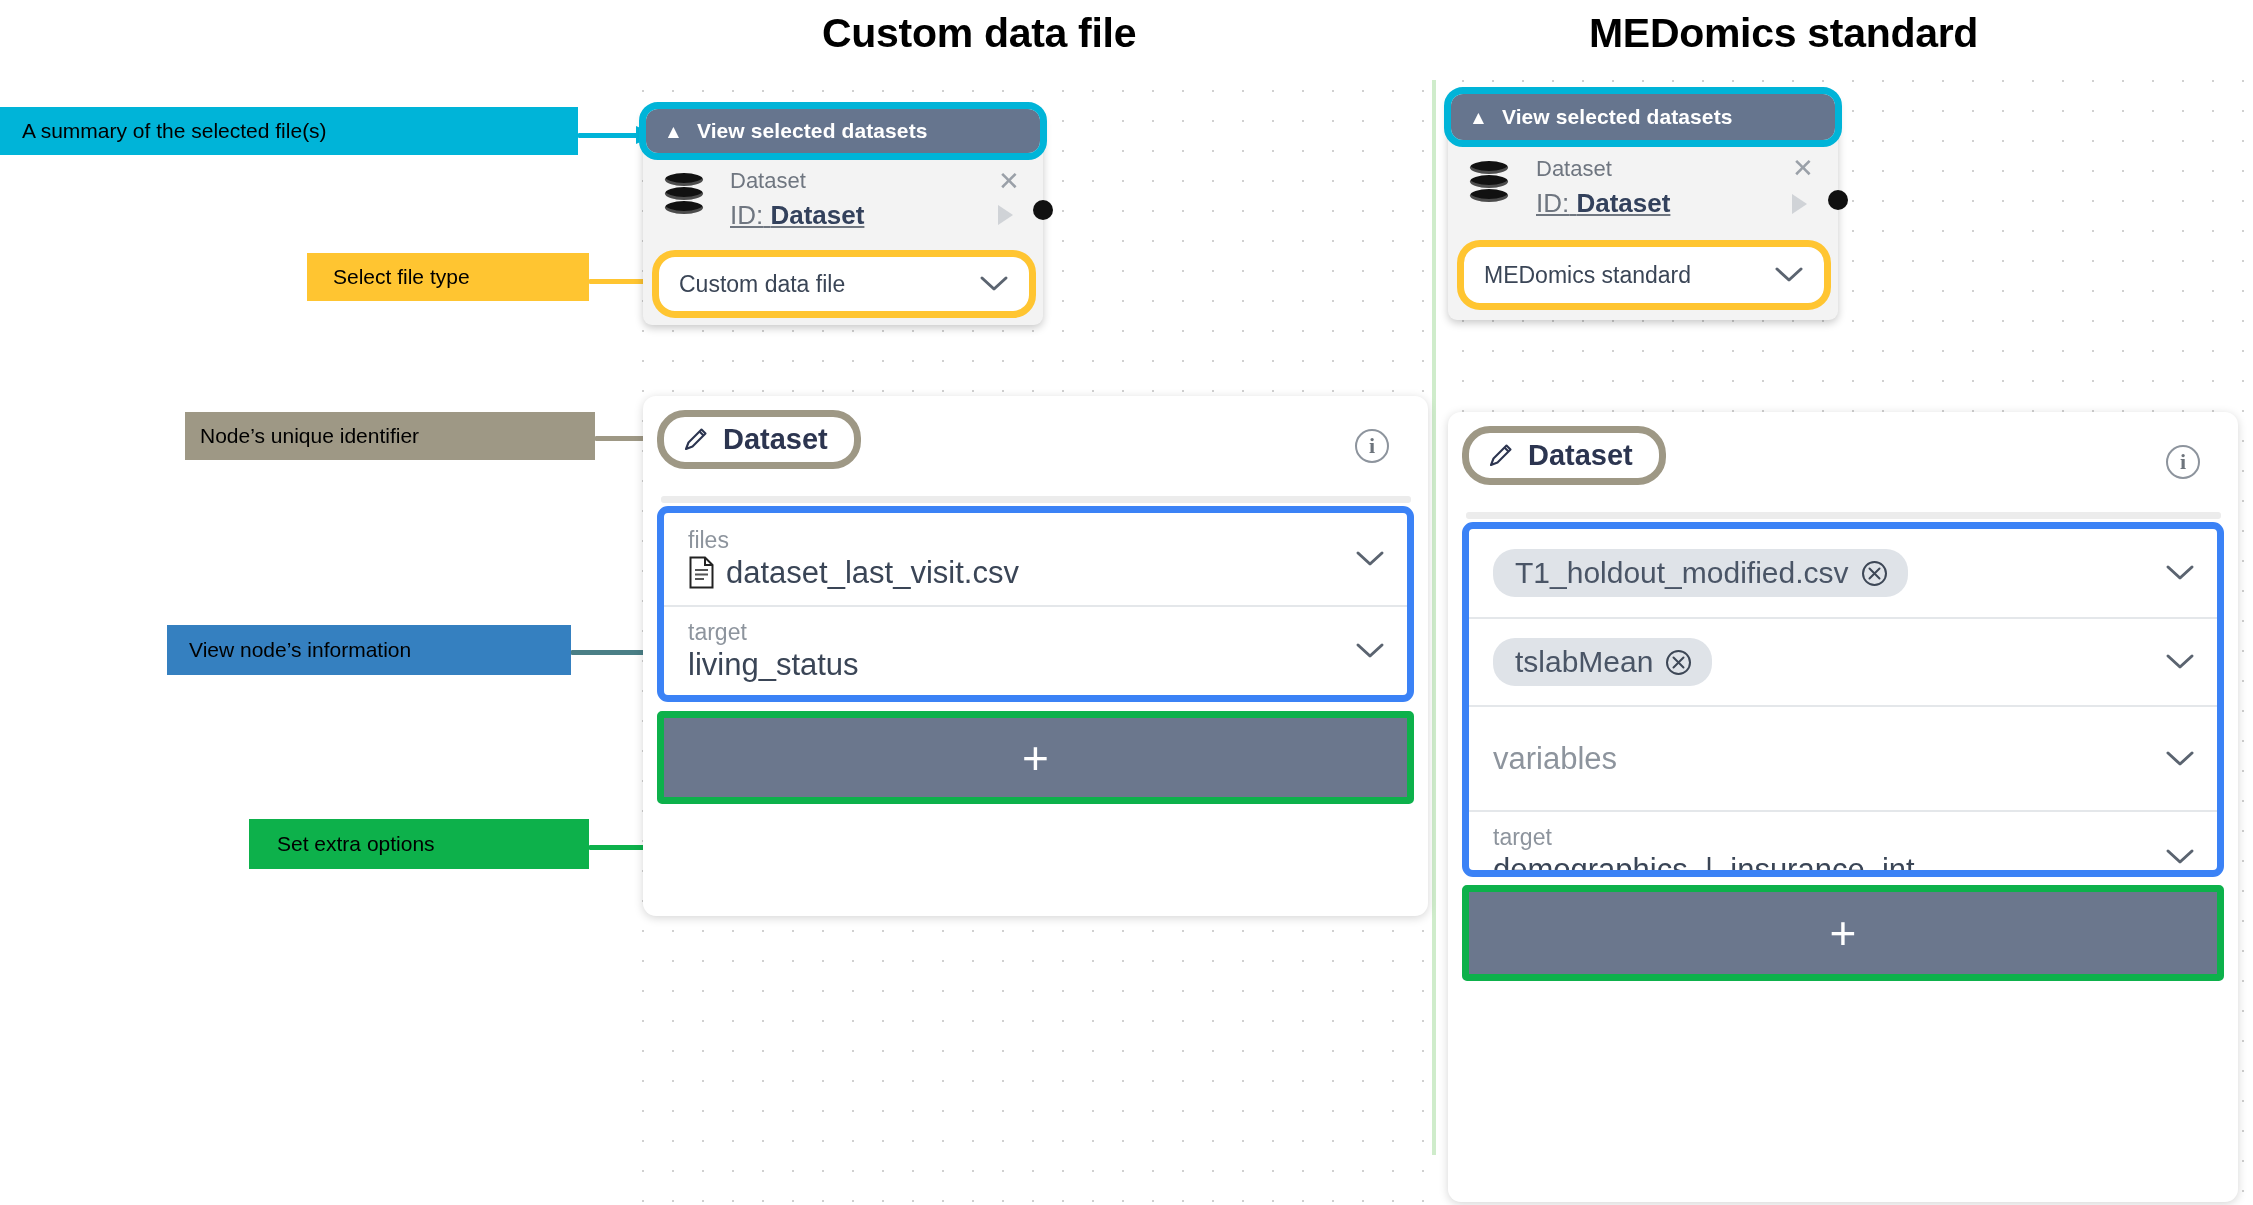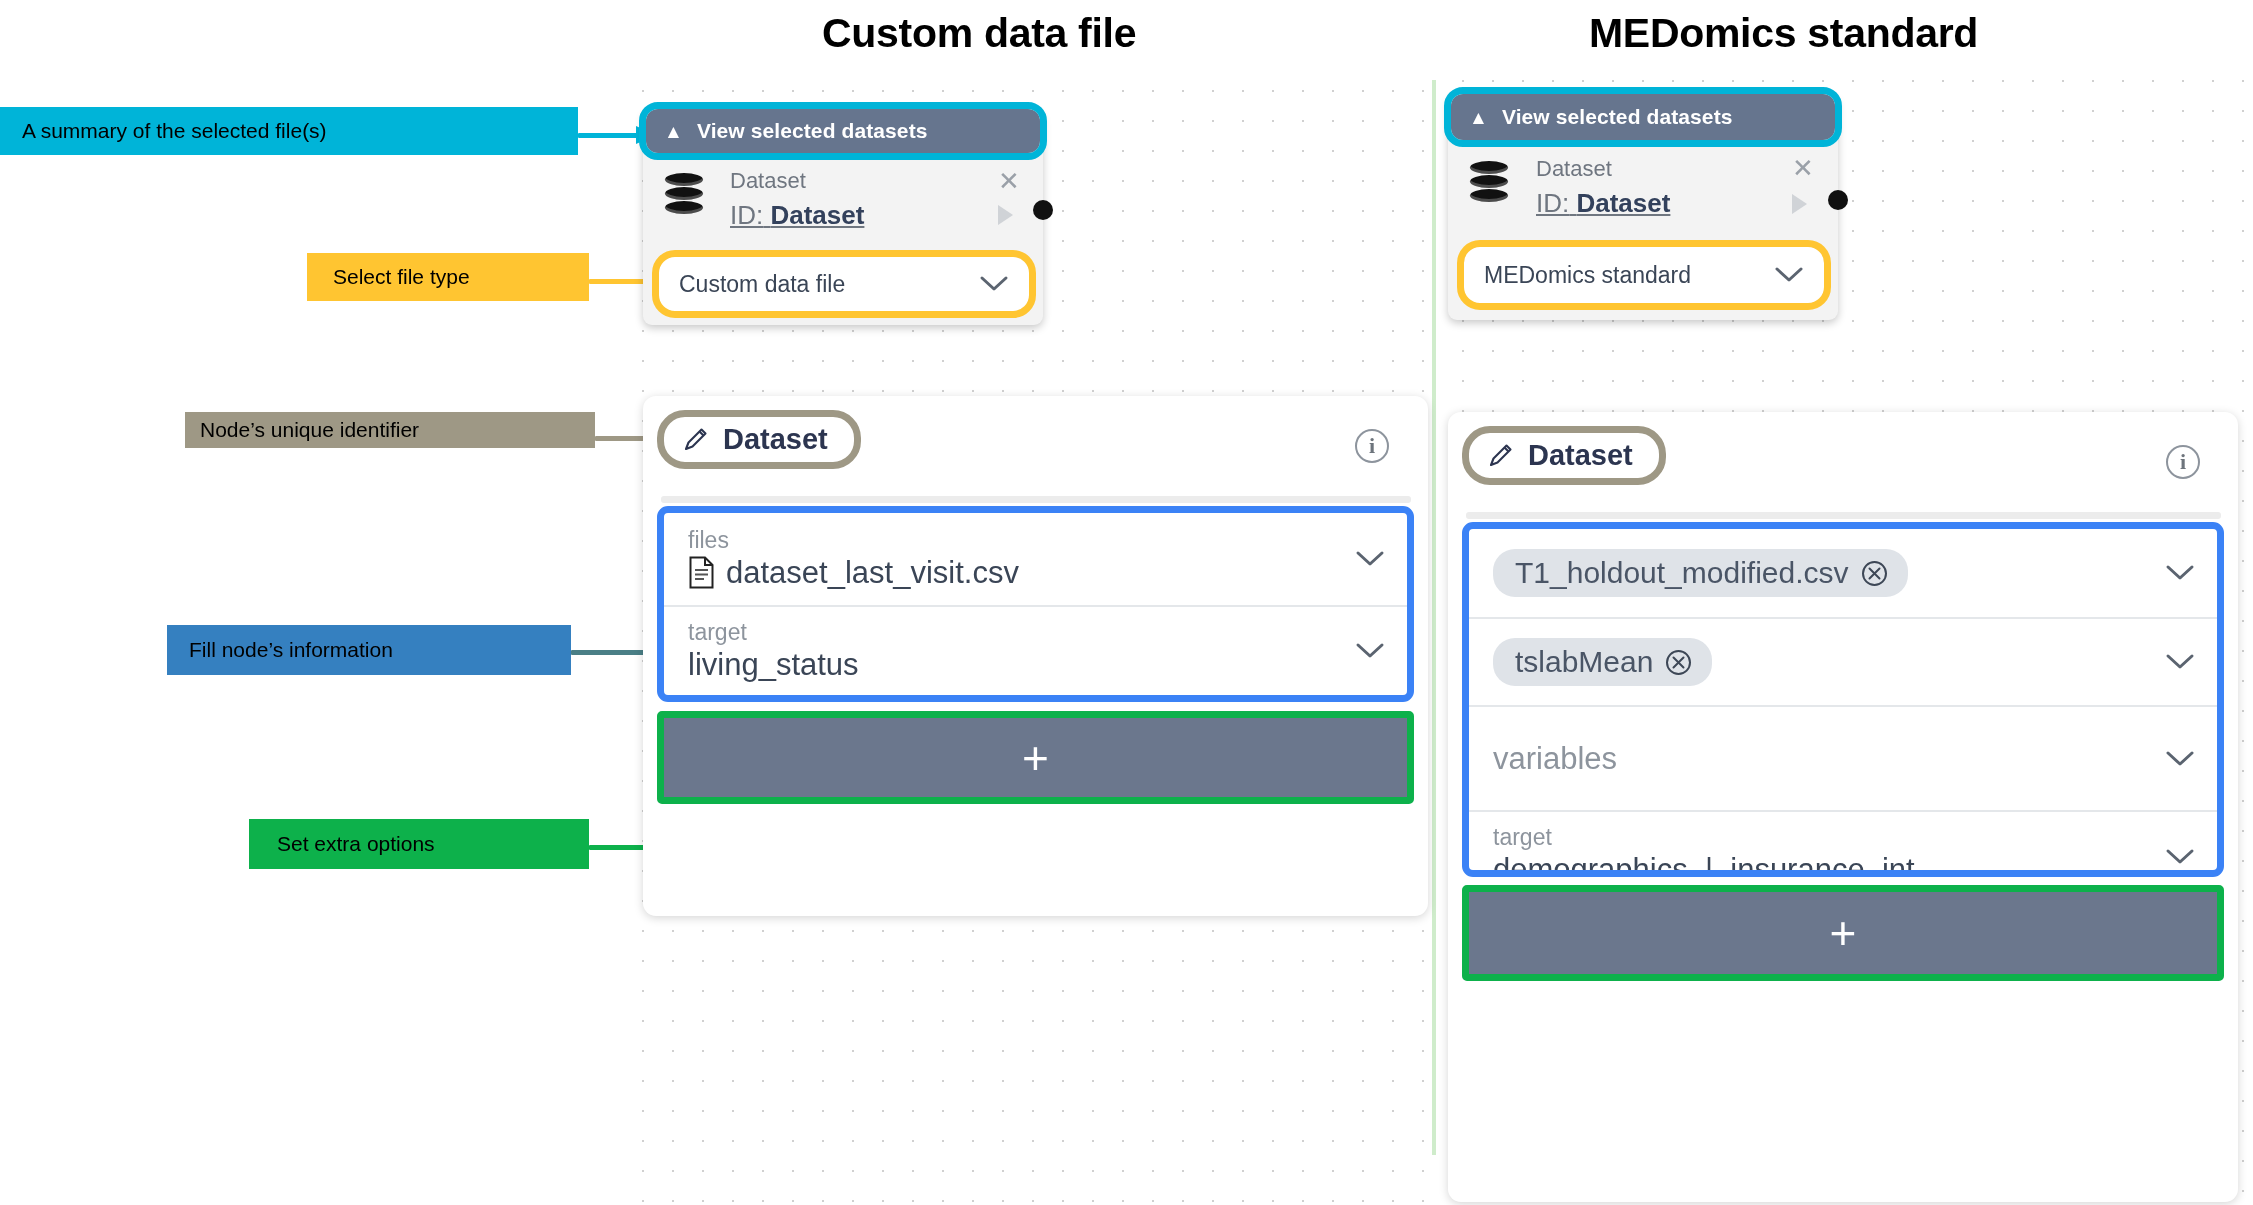--- a/index.html
+++ b/index.html
@@ -40,21 +40,21 @@
     font-size:21px;font-weight:normal;color:#000;
     white-space:nowrap;
     box-sizing:border-box;
   }
   .callout .ctext{ padding:0 14px; }
 
   #callout-summary { left:0px;   top:107px; width:578px; height:48px; background:#00b4d8; justify-content:flex-start;}
   #callout-summary .ctext{ padding-left:22px; }
   #callout-filetype{ left:307px; top:253px; width:282px; height:48px; background:#ffc531; justify-content:flex-start;}
   #callout-filetype .ctext{ padding-left:26px; }
-  #callout-nodeid  { left:185px; top:412px; width:410px; height:36px; background:#9e9885; justify-content:flex-start;}
+  #callout-nodeid  { left:185px; top:412px; width:410px; height:48px; background:#9e9885; justify-content:flex-start;}
   #callout-nodeid .ctext{ padding-left:15px; }
   #callout-fillinfo{ left:167px; top:625px; width:404px; height:50px; background:#3580c0; justify-content:flex-start;}
   #callout-fillinfo .ctext{ padding-left:22px; }
   #callout-extra   { left:249px; top:819px; width:340px; height:50px; background:#0db14b; justify-content:flex-start;}
   #callout-extra .ctext{ padding-left:28px; }
 
   
   .arrow{position:absolute;height:0;}
   .arrow .shaft{position:absolute;left:0;top:0;height:5px;border-radius:1px;}
   .arrow .head{
@@ -219,21 +219,21 @@
 
 <div class="callout" id="callout-nodeid">
   <span class="ctext">Node’s unique identifier</span>
 </div>
 <div class="arrow" id="arrow-nodeid">
   <span class="shaft"></span>
     <span class="head"></span>
 </div>
 
 <div class="callout" id="callout-fillinfo">
-  <span class="ctext">Fill node’s information</span>
+  <span class="ctext">View node’s information</span>
 </div>
 <div class="arrow" id="arrow-fillinfo">
   <span class="shaft"></span>
     <span class="head"></span>
 </div>
 
 <div class="callout" id="callout-extra">
   <span class="ctext">Set extra options</span>
 </div>
 <div class="arrow" id="arrow-extra">

